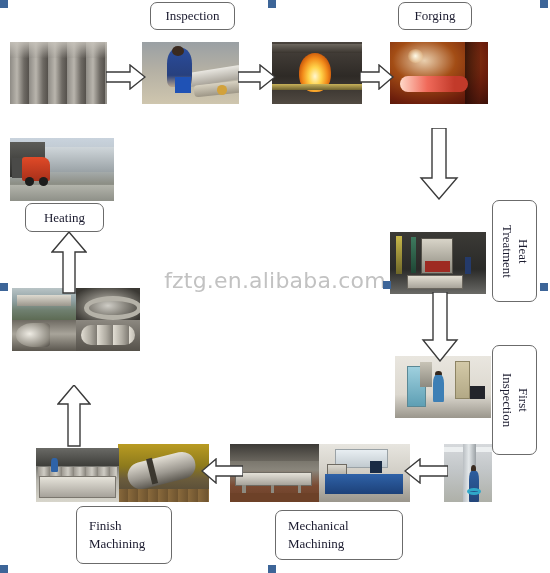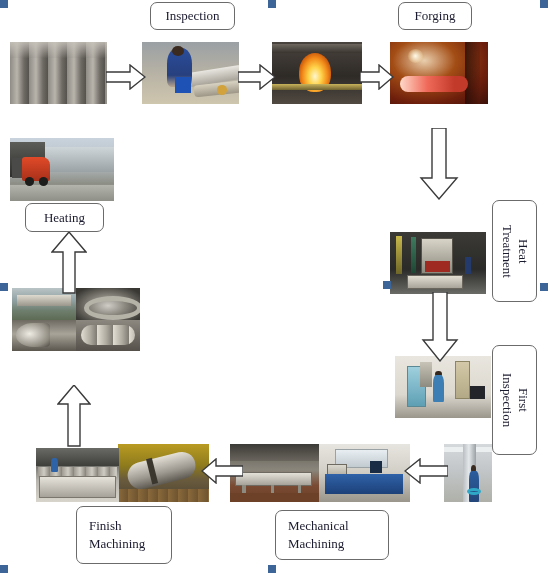--- a/index.html
+++ b/index.html
@@ -576,21 +576,21 @@
 
   <div class="arrow" style="left:201px; top:458px; width:42px; height:26px;">
     <svg width="42" height="26" viewBox="0 0 42 26">
       <polygon points="42,8 15,8 15,1 1,13 15,25 15,18 42,18"></polygon>
     </svg>
   </div>
 
   <div class="label-box multiline" style="left:76px; top:506px; width:96px; height:58px;">Finish
 Machining</div>
 
-  <div class="label-box multiline" style="left:275px; top:510px; width:114px; height:50px;">Mechanical
+  <div class="label-box multiline" style="left:275px; top:510px; width:128px; height:50px;">Mechanical
 Machining</div>
 
   <div class="arrow" style="left:57px; top:385px; width:34px; height:62px;">
     <svg width="34" height="62" viewBox="0 0 34 62">
       <polygon points="17,0 33,19 23,19 23,61 11,61 11,19 1,19"></polygon>
     </svg>
   </div>
 
   <div class="photo ph-mark" style="left:12px; top:288px; width:128px; height:63px;">
     <div class="q q1"></div>
@@ -611,20 +611,21 @@
     <div class="shed"></div>
     <div class="road"></div>
     <div class="body"></div>
     <div class="cab"></div>
     <div class="wheel w1"></div>
     <div class="wheel w2"></div>
   </div>
 
   <div class="label-box" style="left:25px; top:203px; width:79px; height:29px;">Heating</div>
 
+  <div id="watermark">fztg.en.alibaba.com</div>
 
   <div class="handle" style="left:0px;   top:0px;"></div>
   <div class="handle" style="left:268px; top:0px;"></div>
   <div class="handle" style="left:540px; top:0px;"></div>
   <div class="handle" style="left:0px;   top:283px;"></div>
   <div class="handle" style="left:540px; top:283px;"></div>
   <div class="handle" style="left:383px; top:281px;"></div>
   <div class="handle" style="left:0px;   top:565px;"></div>
   <div class="handle" style="left:268px; top:565px;"></div>
 

